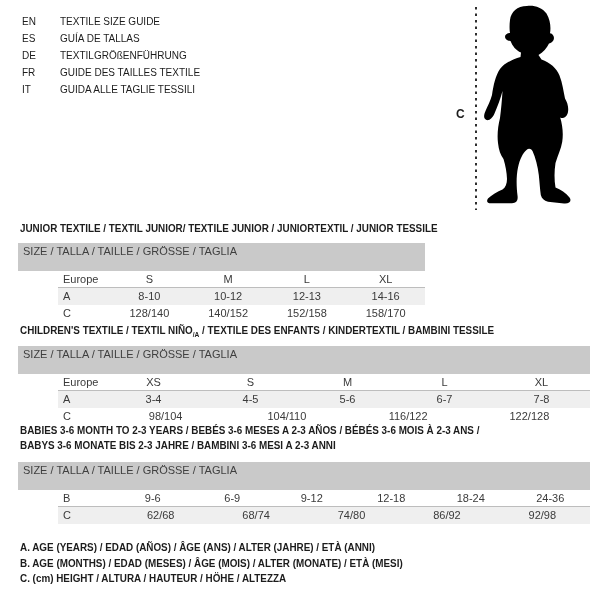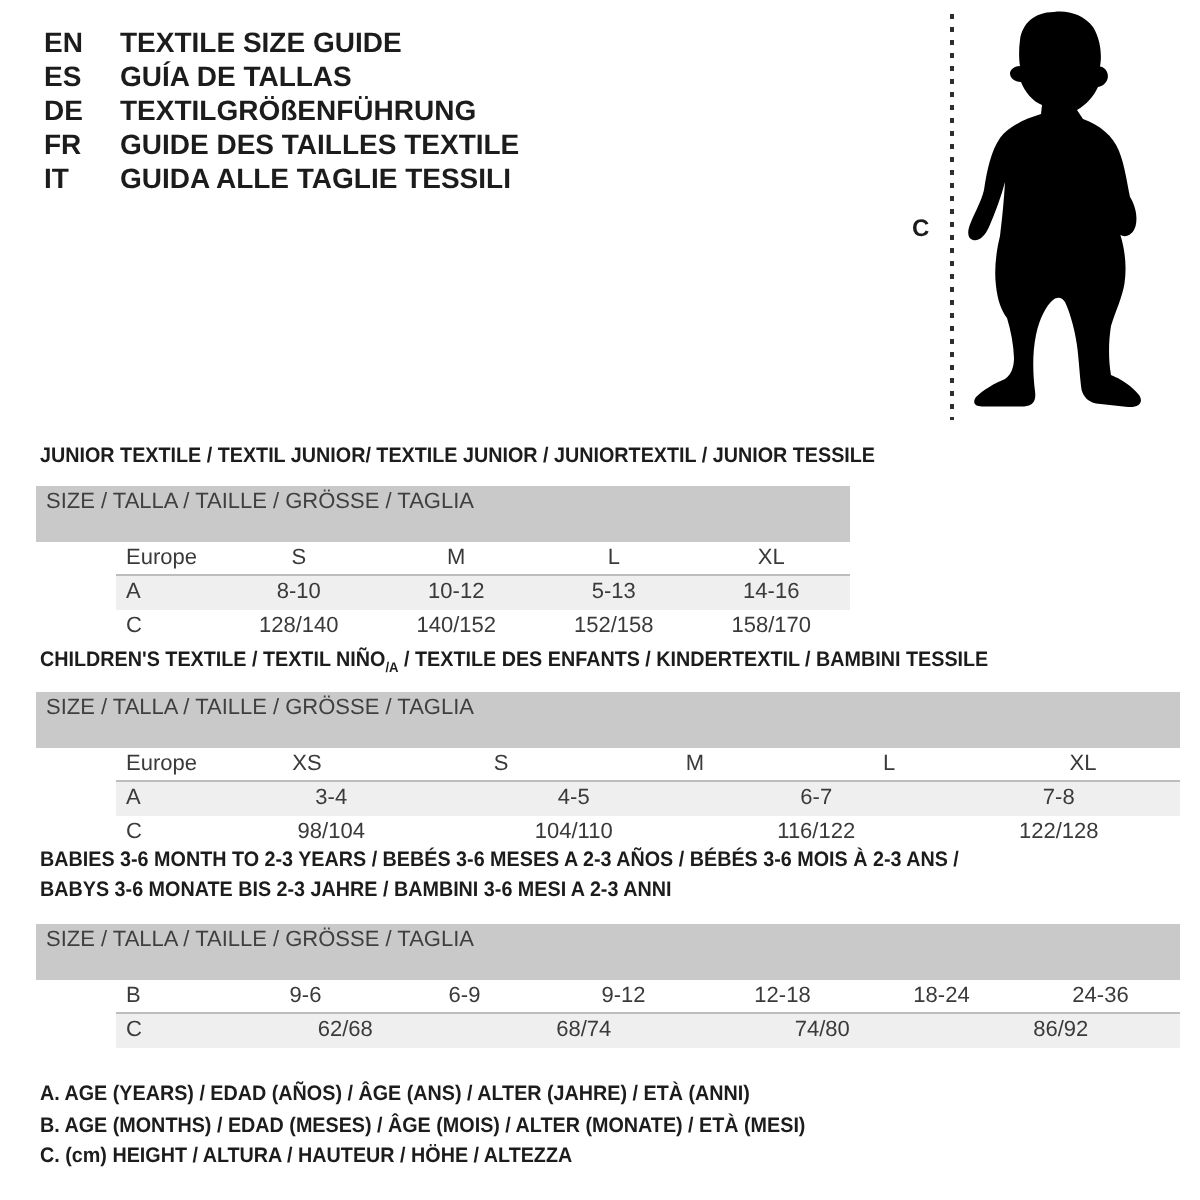--- a/index.html
+++ b/index.html
@@ -3,22 +3,22 @@
 <meta charset="utf-8">
 <style>
   * { margin:0; padding:0; box-sizing:border-box; }
   body { background:#fff; }
   .canvas {
     position:relative; width:600px; height:600px; background:#ffffff;
     font-family:"Liberation Sans", sans-serif; color:#3a3a3a; overflow:hidden;
   }
 
   
-  .lang-block { position:absolute; left:22px; top:13px; font-weight:bold;
-    font-size:14px; line-height:17px; color:#1c1c1c; }
+  .lang-block { position:absolute; left:22px; top:13px; font-weight:normal;
+    font-size:10px; line-height:17px; color:#1c1c1c; }
   .lang-row { display:flex; }
   .lang-code { width:38px; }
 
   
   .figure-svg { position:absolute; left:450px; top:0; }
   .figure-label { position:absolute; left:456px; top:107px; font-weight:bold;
     font-size:12px; color:#1c1c1c; }
 
   
   .sec-title { position:absolute; left:20px; font-weight:bold; font-size:10.5px;
@@ -133,21 +133,21 @@
       <span class="t-label lab52">Europe</span>
       <span class="t-cell">S</span>
       <span class="t-cell">M</span>
       <span class="t-cell">L</span>
       <span class="t-cell">XL</span>
     </div>
     <div class="t-row stripe">
       <span class="t-label lab52">A</span>
       <span class="t-cell">8-10</span>
       <span class="t-cell">10-12</span>
-      <span class="t-cell">5-13</span>
+      <span class="t-cell">12-13</span>
       <span class="t-cell">14-16</span>
     </div>
     <div class="t-row">
       <span class="t-label lab52">C</span>
       <span class="t-cell">128/140</span>
       <span class="t-cell">140/152</span>
       <span class="t-cell">152/158</span>
       <span class="t-cell">158/170</span>
     </div>
   </div>
@@ -162,20 +162,21 @@
       <span class="t-cell">XS</span>
       <span class="t-cell">S</span>
       <span class="t-cell">M</span>
       <span class="t-cell">L</span>
       <span class="t-cell">XL</span>
     </div>
     <div class="t-row stripe">
       <span class="t-label lab47">A</span>
       <span class="t-cell">3-4</span>
       <span class="t-cell">4-5</span>
+      <span class="t-cell">5-6</span>
       <span class="t-cell">6-7</span>
       <span class="t-cell">7-8</span>
     </div>
     <div class="t-row">
       <span class="t-label lab47">C</span>
       <span class="t-cell">98/104</span>
       <span class="t-cell">104/110</span>
       <span class="t-cell">116/122</span>
       <span class="t-cell">122/128</span>
     </div>
@@ -195,20 +196,21 @@
       <span class="t-cell">12-18</span>
       <span class="t-cell">18-24</span>
       <span class="t-cell">24-36</span>
     </div>
     <div class="t-row stripe">
       <span class="t-label lab55">C</span>
       <span class="t-cell">62/68</span>
       <span class="t-cell">68/74</span>
       <span class="t-cell">74/80</span>
       <span class="t-cell">86/92</span>
+      <span class="t-cell">92/98</span>
     </div>
   </div>
 
   <div class="footnotes">
     <div>A. AGE (YEARS) / EDAD (AÑOS) / ÂGE (ANS) / ALTER (JAHRE) / ETÀ (ANNI)</div>
     <div>B. AGE (MONTHS) / EDAD (MESES) / ÂGE (MOIS) / ALTER (MONATE) / ETÀ (MESI)</div>
     <div>C. (cm) HEIGHT / ALTURA / HAUTEUR / HÖHE / ALTEZZA</div>
   </div>
 
 </div>

